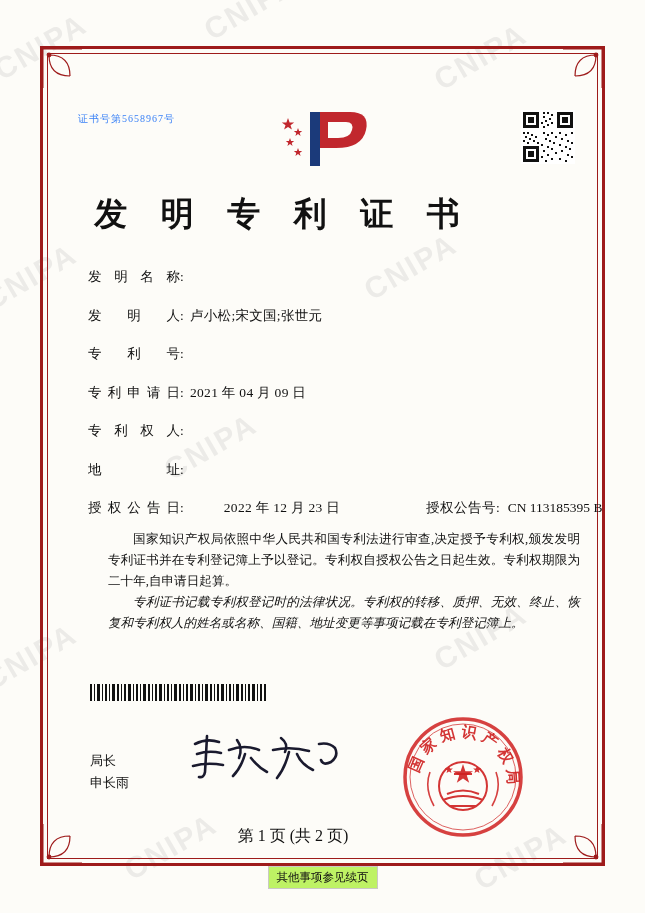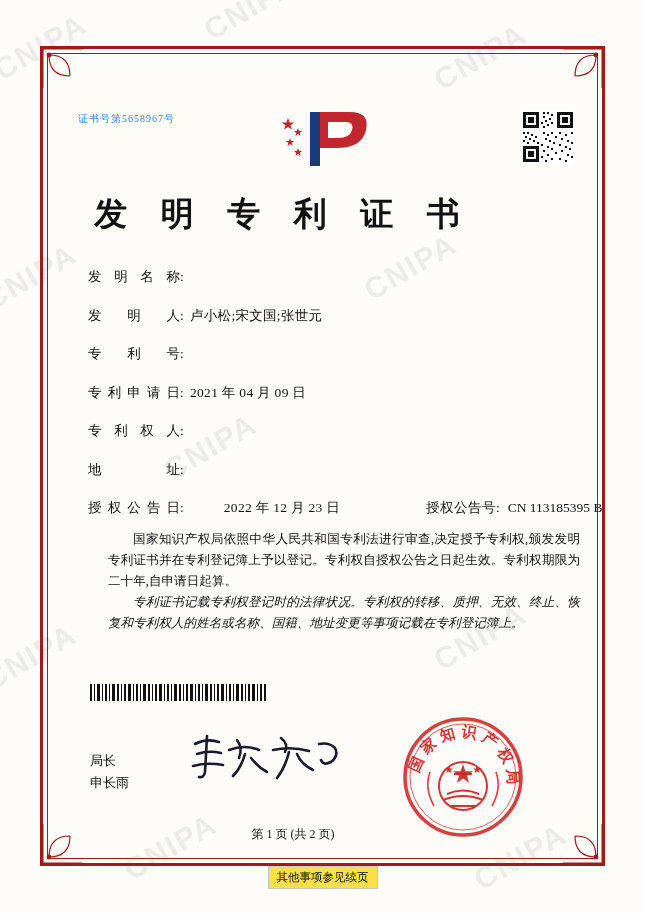--- a/index.html
+++ b/index.html
@@ -175,36 +175,36 @@
     left: 400px; top: 714px;
     width: 126px; height: 126px;
   }
 
   
   .page-num {
     position: absolute;
     left: 0; top: 826px;
     width: 586px;
     text-align: center;
-    font-size: 12px;
+    font-size: 16px;
     color: #111;
   }
   .footnote {
     position: absolute;
     left: 0; top: 866px;
     width: 645px;
     text-align: center;
     font-size: 11.5px;
     color: #111;
   }
   .footnote span {
     display: inline-block;
     padding: 3px 8px;
     border: 1px solid #c9c9c4;
-    background: #fde047;
+    background: #bef264;
     text-align: center;
   }
 </style>
 </head>
 <body>
 
 <div id="page">
 
   <div class="wm" style="left:-10px; top:30px;">CNIPA</div>
   <div class="wm" style="left:200px; top:-10px;">CNIPA</div>

